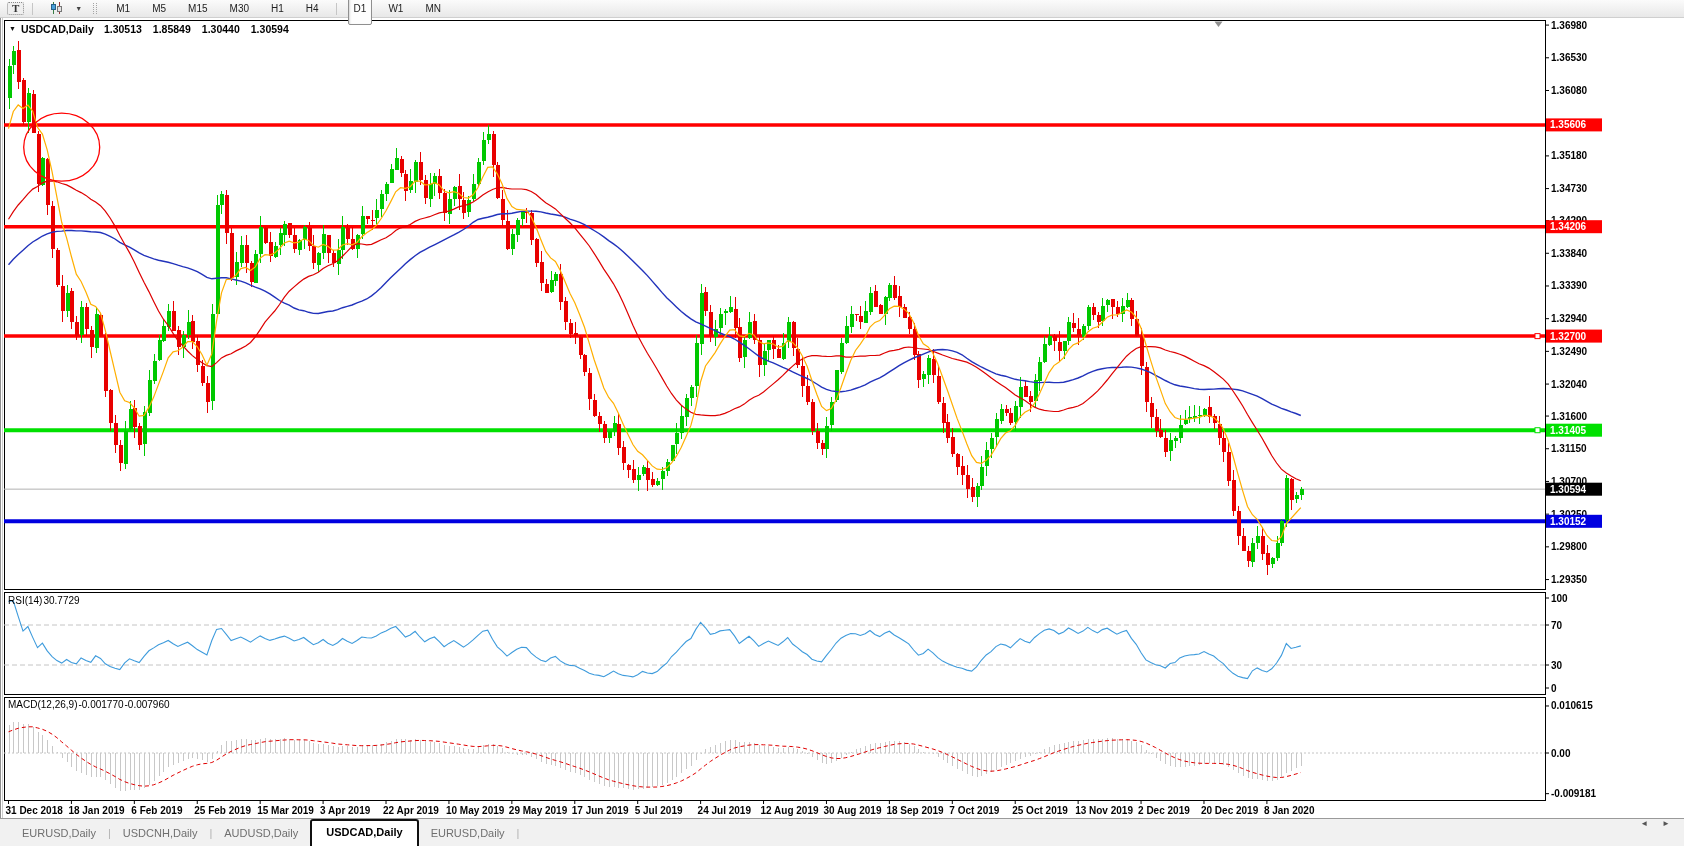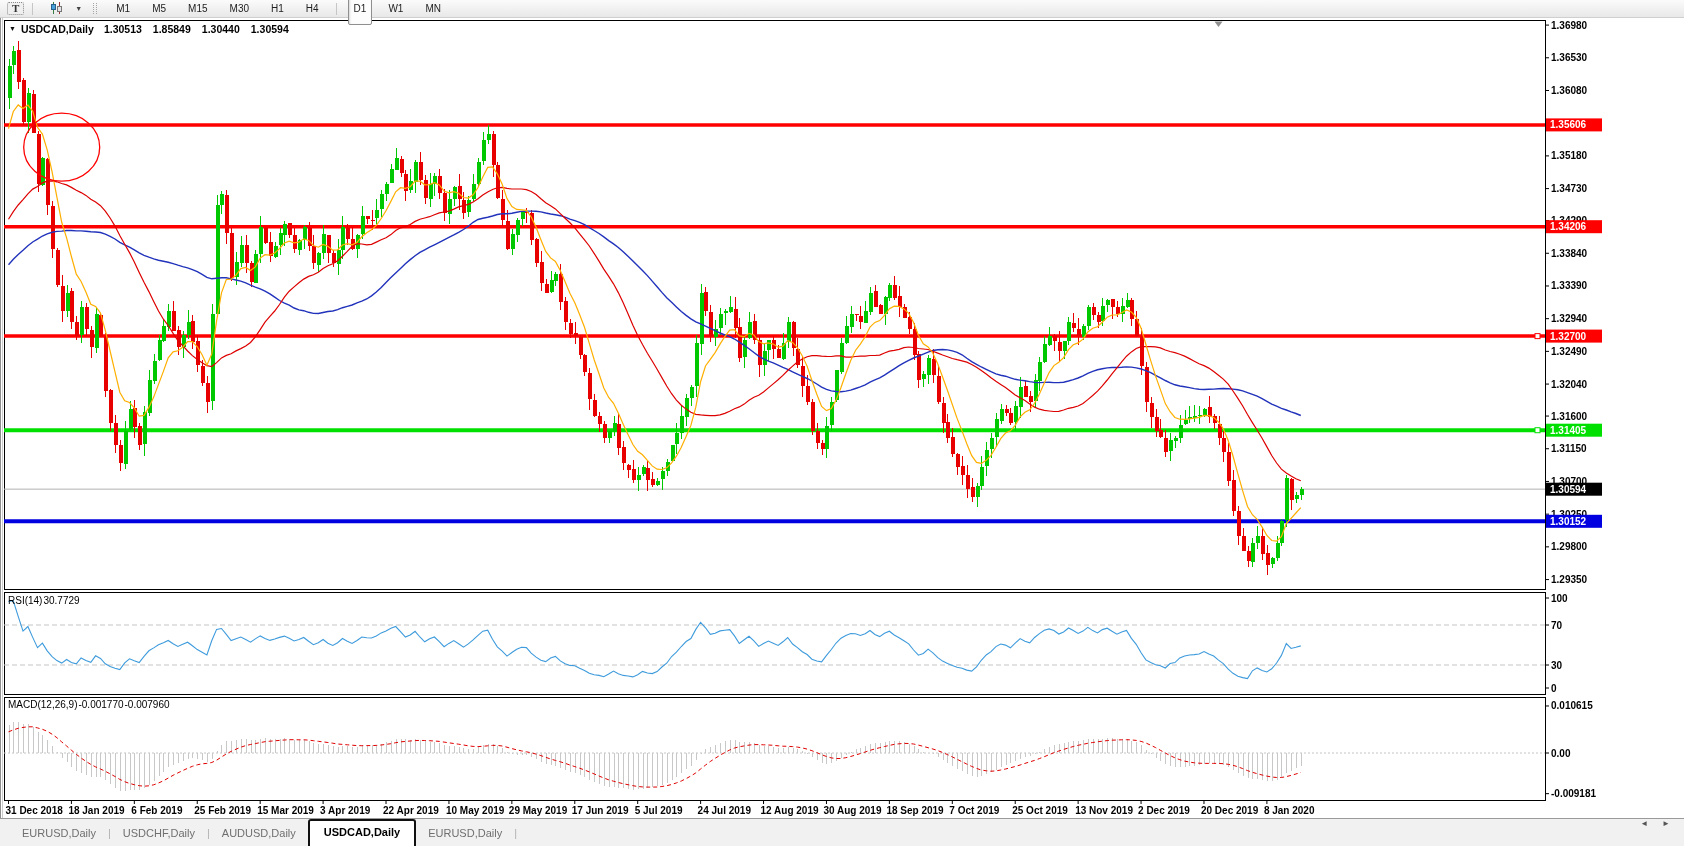--- a/index.html
+++ b/index.html
@@ -1037,21 +1037,21 @@
 </div>
 
 <div class="overlay indlabel" style="top:699px;left:8px">
   <span>MACD(12,26,9)</span><span>-0.001770</span><span>-0.007960</span>
 </div>
 
 <div class="tabbar">
   <div class="tabs">
       <div class="tab">EURUSD,Daily</div>
       <div class="tabsep">|</div>
-      <div class="tab">USDCHF,Daily</div>
+      <div class="tab">USDCNH,Daily</div>
       <div class="tabsep">|</div>
       <div class="tab">AUDUSD,Daily</div>
       <div class="tab active">USDCAD,Daily</div>
       <div class="tab">EURUSD,Daily</div>
       <div class="tabsep">|</div>
     </div>
   <div class="tabnav">
     <span>◄</span>
     <span>►</span>
   </div>

